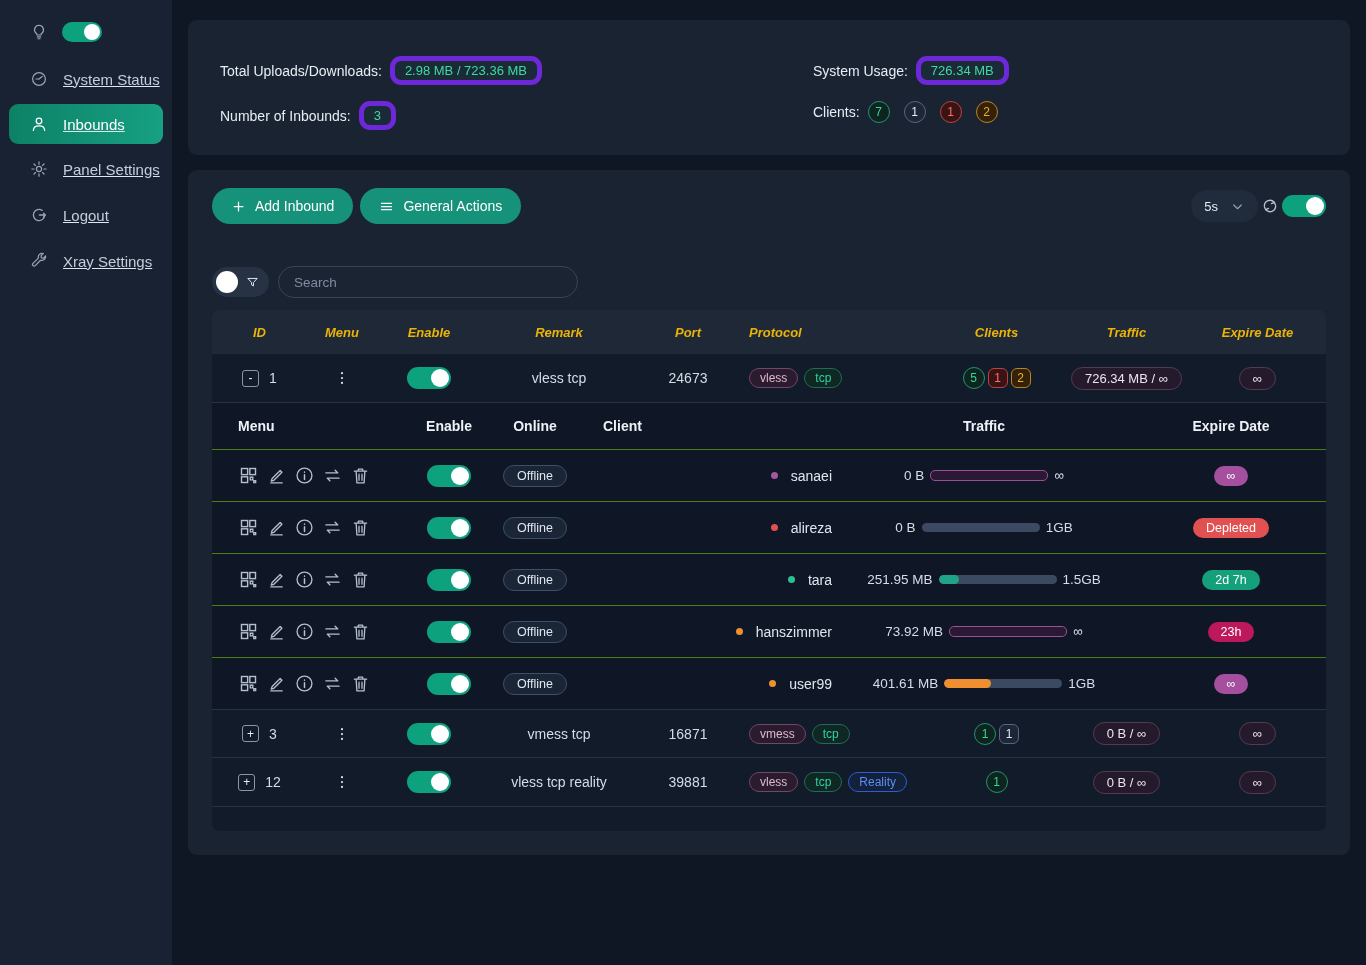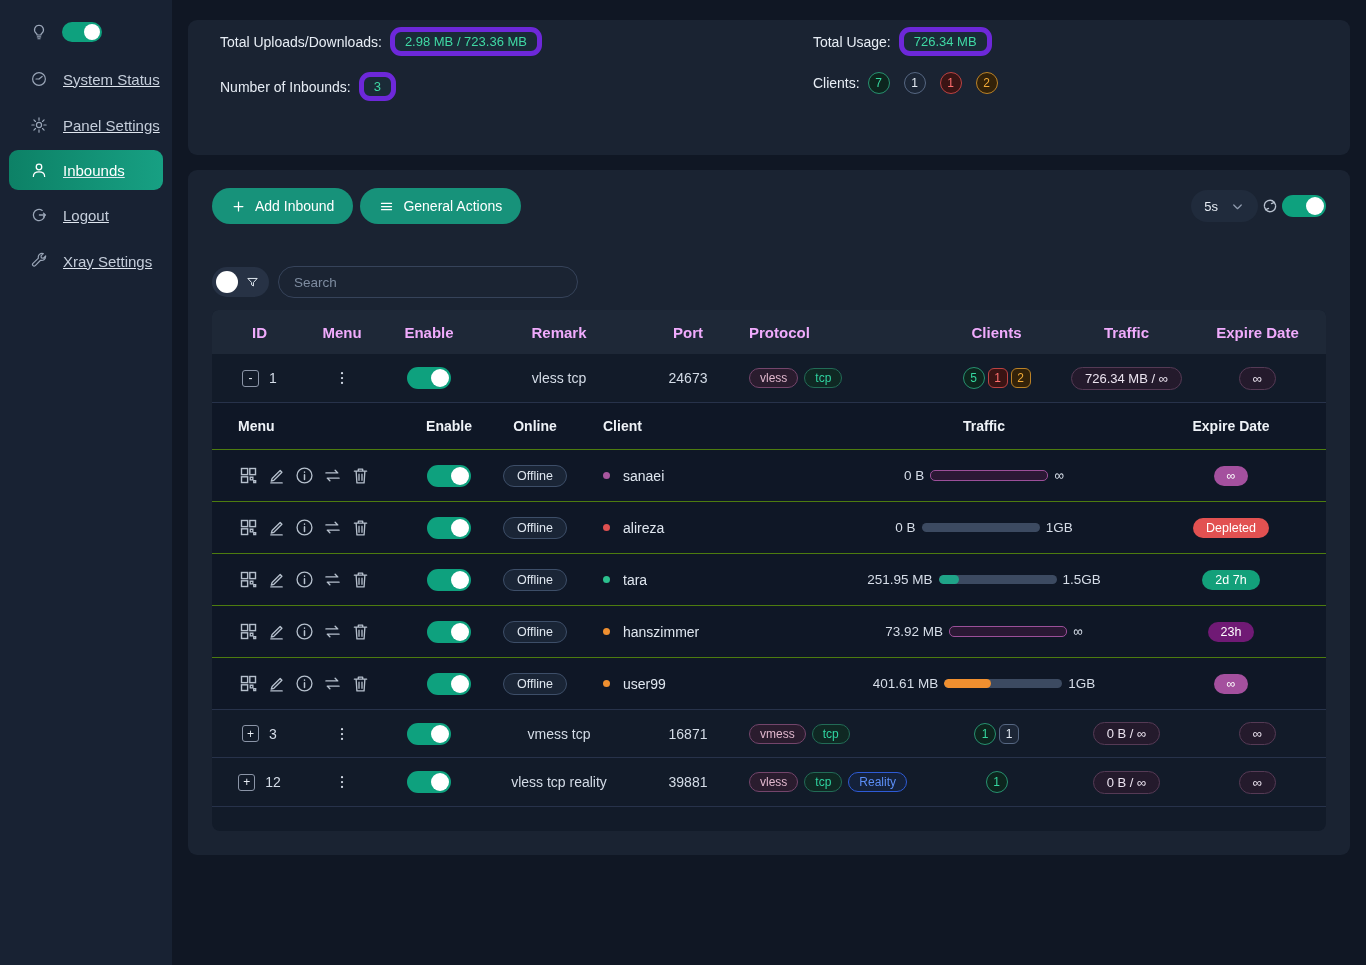--- a/index.html
+++ b/index.html
@@ -17,21 +17,21 @@
 
   
   .switch { width:40px; height:20px; border-radius:10px; background:#0ea17e; position:relative; cursor:pointer; flex-shrink:0; }
   .switch .knob { position:absolute; top:2px; right:2px; width:16px; height:16px; border-radius:50%; background:#fff; }
   .switch.big { width:44px; height:22px; border-radius:11px; }
   .switch.big .knob { width:18px; height:18px; }
 
   
   .main { flex:1; padding:20px 16px 0 16px; }
   .card { background:#1a2332; border-radius:9px; }
-  .summary-card { height:135px; padding:7px 32px; display:flex; justify-content:space-between; margin-bottom:15px; }
+  .summary-card { height:135px; padding:36px 32px; display:flex; justify-content:space-between; margin-bottom:15px; }
   .sum-col { display:flex; flex-direction:column; gap:16px; }
   .sum-col.right { width:46%; }
   .sum-row { display:flex; align-items:center; gap:8px; font-size:14px; color:#e7edf5; }
   .pill-green { border:5px solid #6d28d9; background:rgba(23,160,127,0.07); color:#3fd9a4; border-radius:11px; padding:2px 10px; font-size:13px; }
 
   .count { display:inline-flex; align-items:center; justify-content:center; width:22px; height:22px; font-size:12px; border:1px solid; border-radius:50%; }
   .count.square { border-radius:6px; width:20px; height:20px; }
   .count.green  { border-color:#27916f; color:#35d69e; background:#0d251e; }
   .count.gray   { border-color:#566782; color:#e3eaf3; background:#1c2636; }
   .count.red    { border-color:#bc4242; color:#ff6e6e; background:#3a1414; }
@@ -48,21 +48,21 @@
   .search-row { display:flex; align-items:center; gap:9px; margin-top:42px; }
   .filter-pill { height:30px; border-radius:15px; background:#273245; display:flex; align-items:center; gap:7px; padding:0 9px 0 4px; cursor:pointer; }
   .filter-pill .fknob { width:22px; height:22px; border-radius:50%; background:#fff; }
   .search-input { width:300px; height:32px; border-radius:16px; background:#1b2433; border:1px solid #36435a; color:#cdd6e2; padding:0 15px; font-size:13.5px; font-family:"Liberation Sans",sans-serif; outline:none; }
   .search-input::placeholder { color:#7e8ca0; }
 
   
   .table { margin-top:12px; background:#121b29; border-radius:6px 6px 8px 8px; padding-bottom:24px; }
   .trow { display:grid; grid-template-columns:95px 70px 104px 156px 102px 190px 135px 125px 1fr; align-items:center; }
   .thead { background:#1e2837; height:44px; border-radius:6px 6px 0 0; }
-  .th { font-weight:700; font-size:15px; color:#f0abfc; text-align:center; }
+  .th { font-weight:700; font-size:13px; color:#eab308; text-align:center;font-style:italic; }
   .th.left { text-align:left; padding-left:10px; }
   .td { display:flex; align-items:center; justify-content:center; font-size:14px; color:#d4dce7; }
   .td.left { justify-content:flex-start; padding-left:10px; }
   .mrow { height:49px; border-bottom:1px solid #27324a; }
   .mrow:last-child { border-bottom:1px solid #27324a; }
   .expand-btn { width:17px; height:17px; border:1px solid #8b95a7; border-radius:3px; background:none; color:#e8edf4; font-size:12px; line-height:1; display:flex; align-items:center; justify-content:center; cursor:pointer; margin-right:10px; }
   .tag { border:1px solid; border-radius:11px; padding:2px 10px; font-size:12px; margin-right:6px; }
   .tag.magenta { background:#2a1c2e; border-color:#74456b; color:#e0b7cd; }
   .tag.green   { background:#0f2823; border-color:#226b56; color:#2fd3a0; }
   .tag.blue    { background:#14213a; border-color:#2e5bd6; color:#5b8df5; }
@@ -73,33 +73,33 @@
   .subtable { background:#0f1726; }
   .srow { display:grid; grid-template-columns:198px 78px 94px 250px 1fr 190px; align-items:center; }
   .sthead { height:46px; }
   .sth { font-weight:700; font-size:14px; color:#eef2f7; text-align:center; }
   .sth.menu { text-align:left; padding-left:26px; }
   .sth.client { text-align:left; padding-left:21px; }
   .crow { height:52px; border-top:1px solid #4d7c0f; }
   .menu-icons { display:flex; align-items:center; gap:7px; padding-left:26px; color:#b6c0cd; }
   .menu-icons .icon-btn { color:#b6c0cd; }
   .offline { border:1px solid #3d4e68; background:#1a2536; color:#dfe7f0; border-radius:14px; padding:3px 13px; font-size:12.5px; }
-  .client-cell { display:flex; align-items:center; gap:13px; padding-left:21px; }
+  .client-cell { display:flex; align-items:center; gap:13px; padding-left:21px;justify-content:flex-end; }
   .dot { width:7px; height:7px; border-radius:50%; }
   .dot.magenta { background:#a8569e; } .dot.red { background:#df5050; }
   .dot.green { background:#2cc08e; } .dot.orange { background:#ef8f30; }
   .client-name { font-size:14px; color:#dfe6ef; }
   .traffic-cell { display:flex; align-items:center; justify-content:center; gap:4px; font-size:13.5px; color:#d6dde8; }
   .bar { width:118px; height:9px; border-radius:5px; background:#3c4a61; overflow:hidden; margin:0 2px; }
   .bar .bar-fill { height:100%; border-radius:5px; }
   .bar.infinite { border:1.5px solid #9b4f99; background:#2a1834; height:11px; }
   .bar-fill.green { background:#1fa488; } .bar-fill.orange { background:#f08f2f; }
   .expire-badge { color:#fff; border-radius:12px; padding:3px 13px; font-size:12.5px; }
   .expire-badge.magenta { background:#a4509e; } .expire-badge.red { background:#e25151; }
-  .expire-badge.green { background:#13a07a; } .expire-badge.orange { background:#701a75; }
+  .expire-badge.green { background:#13a07a; } .expire-badge.orange { background:#be185d; }
 
   .ic { width:18px; height:18px; }
   .ic14 { width:15px; height:15px; }
   .ic21 { width:21px; height:21px; }
 </style>
 </head>
 <body>
 
 <svg width="0" height="0" style="position:absolute">
   <defs>
@@ -180,32 +180,32 @@
           <div class="knob"></div>
         </div>
     </div>
     <nav>
       <div class="side-item">
         <svg class="ic">
             <use href="#i-gauge"></use>
           </svg>
         <span>System Status</span>
       </div>
+      <div class="side-item active">
+        <svg class="ic">
+            <use href="#i-user"></use>
+          </svg>
+        <span>Inbounds</span>
+      </div>
       <div class="side-item">
         <svg class="ic">
             <use href="#i-gear"></use>
           </svg>
         <span>Panel Settings</span>
       </div>
-      <div class="side-item active">
-        <svg class="ic">
-            <use href="#i-user"></use>
-          </svg>
-        <span>Inbounds</span>
-      </div>
       <div class="side-item">
         <svg class="ic">
             <use href="#i-logout"></use>
           </svg>
         <span>Logout</span>
       </div>
       <div class="side-item">
         <svg class="ic">
             <use href="#i-wrench"></use>
           </svg>
@@ -222,21 +222,21 @@
           <span>Total Uploads/Downloads:</span>
           <span class="pill-green">2.98 MB / 723.36 MB</span>
         </div>
         <div class="sum-row">
           <span>Number of Inbounds:</span>
           <span class="pill-green">3</span>
         </div>
       </div>
       <div class="sum-col right">
         <div class="sum-row">
-          <span>Total Usage:</span>
+          <span>System Usage:</span>
           <span class="pill-green">726.34 MB</span>
         </div>
         <div class="sum-row">
           <span>Clients:</span>
           <span class="count green">7</span>
           <span class="count gray" style="margin-left:6px">1</span>
           <span class="count red" style="margin-left:6px">1</span>
           <span class="count orange" style="margin-left:6px">2</span>
         </div>
       </div>

